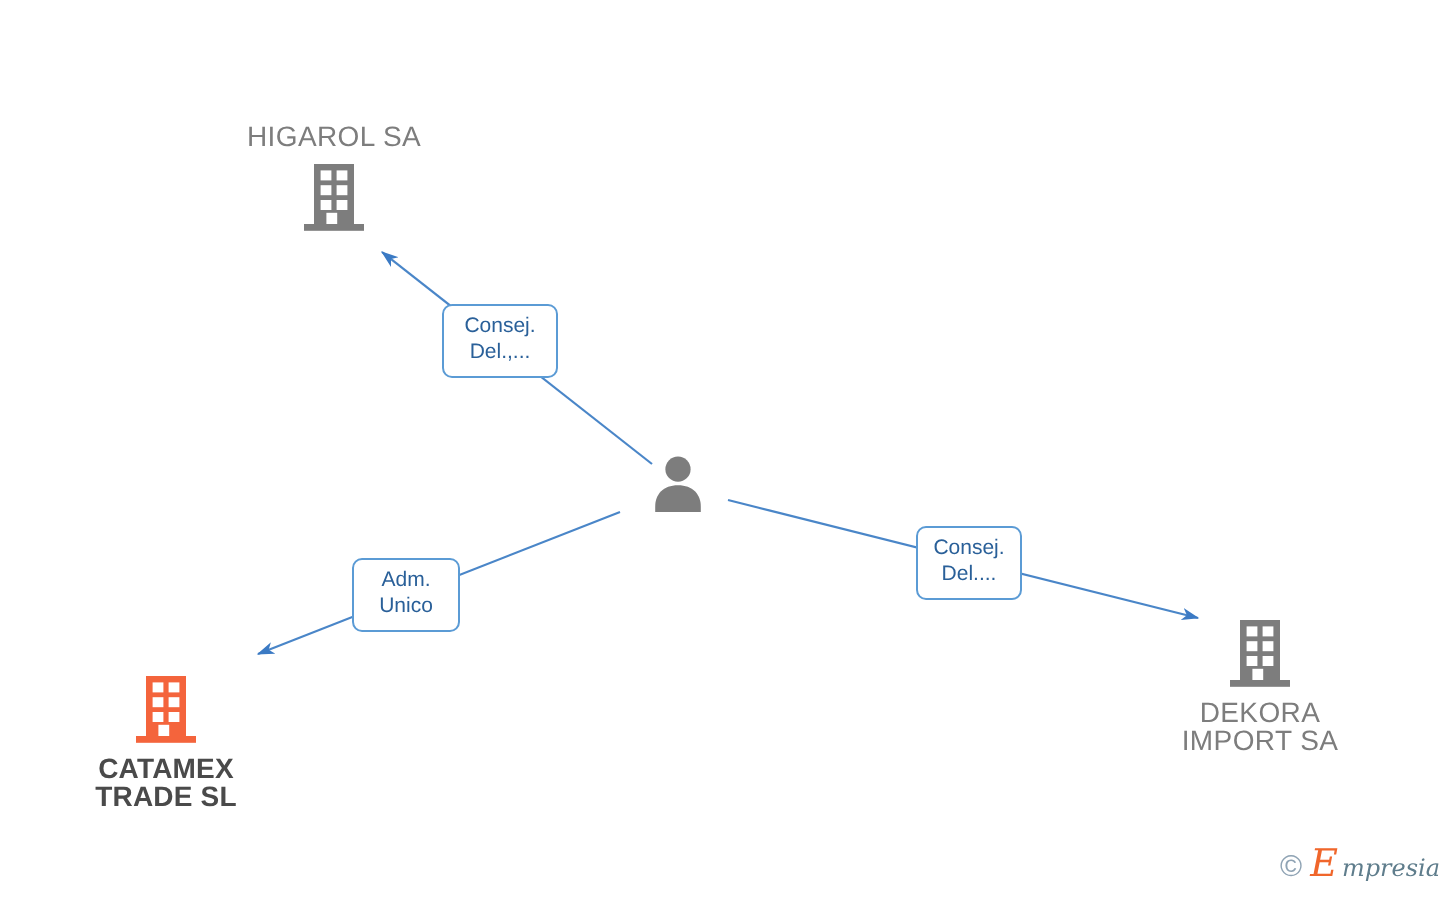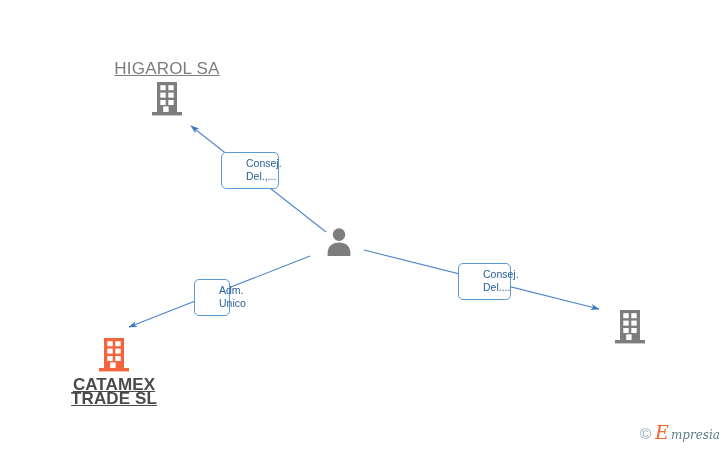--- a/index.html
+++ b/index.html
@@ -29,27 +29,26 @@
   
   .node {
     position: absolute;
     display: flex;
     flex-direction: column;
     align-items: center;
     width: 140px;
     margin-left: -70px;
   }
   .node .caption {
-    font-size: 17px;
+    font-size: 14px;
     line-height: 13.5px;
     text-align: center;
     color: #7d7d7d;
     letter-spacing: 0.2px;
     white-space: pre-line;
-    text-decoration: underline;
   }
   .node.highlight .caption {
     color: #4a4a4a;
     font-weight: bold;
     letter-spacing: 0.1px;
   }
   .node .caption.above {
     margin-bottom: 4px;
   }
   .node .caption.below {
@@ -59,21 +58,21 @@
   
   .chip {
     position: absolute;
     border: 1px solid #5b9bd5;
     border-radius: 5px;
     background: #ffffff;
     color: #2a6099;
     font-size: 10.5px;
     line-height: 13px;
     text-align: center;
-    padding: 4px 6px 5px 24px;
+    padding: 4px 6px 5px 6px;
     white-space: pre-line;
     box-sizing: border-box;
   }
 
   
   #watermark {
     position: absolute;
     right: 8px;
     bottom: 8px;
     display: flex;
@@ -140,21 +139,21 @@
     </svg>
   </div>
 
   <div class="node" style="left:339px; top:226px;">
     <svg width="30" height="30" viewBox="0 0 30 30">
       <circle cx="15" cy="8.6" r="6.3" fill="#7d7d7d"></circle>
       <path d="M15 16.6 C7.6 16.6 3.6 21.2 3.6 27.2 L3.6 30 L26.4 30 L26.4 27.2 C26.4 21.2 22.4 16.6 15 16.6 Z" fill="#7d7d7d"></path>
     </svg>
   </div>
 
-  <div class="node highlight" style="left:114px; top:336px;">
+  <div class="node highlight" style="left:83px; top:336px;">
     <svg width="34" height="38" viewBox="0 0 34 38">
       <g fill="#f4643c">
         <rect x="7" y="2" width="20" height="30"></rect>
         <rect x="2" y="32" width="30" height="3.4"></rect>
       </g>
       <g fill="#ffffff">
         <rect x="10.3" y="5.2" width="5.4" height="5"></rect>
         <rect x="18.3" y="5.2" width="5.4" height="5"></rect>
         <rect x="10.3" y="12.6" width="5.4" height="5"></rect>
         <rect x="18.3" y="12.6" width="5.4" height="5"></rect>
@@ -176,26 +175,28 @@
       <g fill="#ffffff">
         <rect x="10.3" y="5.2" width="5.4" height="5"></rect>
         <rect x="18.3" y="5.2" width="5.4" height="5"></rect>
         <rect x="10.3" y="12.6" width="5.4" height="5"></rect>
         <rect x="18.3" y="12.6" width="5.4" height="5"></rect>
         <rect x="10.3" y="20" width="5.4" height="5"></rect>
         <rect x="18.3" y="20" width="5.4" height="5"></rect>
         <rect x="13.2" y="26.4" width="5.4" height="5.6"></rect>
       </g>
     </svg>
+    <div class="caption below">DEKORA
+IMPORT SA</div>
   </div>
 
   <div class="chip" style="left:221px; top:152px; width:58px;">Consej.
 Del.,...</div>
 
-  <div class="chip" style="left:194px; top:279px; width:36px;">Adm.
+  <div class="chip" style="left:176px; top:279px; width:54px;">Adm.
 Unico</div>
 
   <div class="chip" style="left:458px; top:263px; width:53px;">Consej.
 Del....</div>
 
   <div id="watermark">
     <span class="wm-c">©</span>
     <span class="wm-e">E</span>
     <span class="wm-rest">mpresia</span>
   </div>

